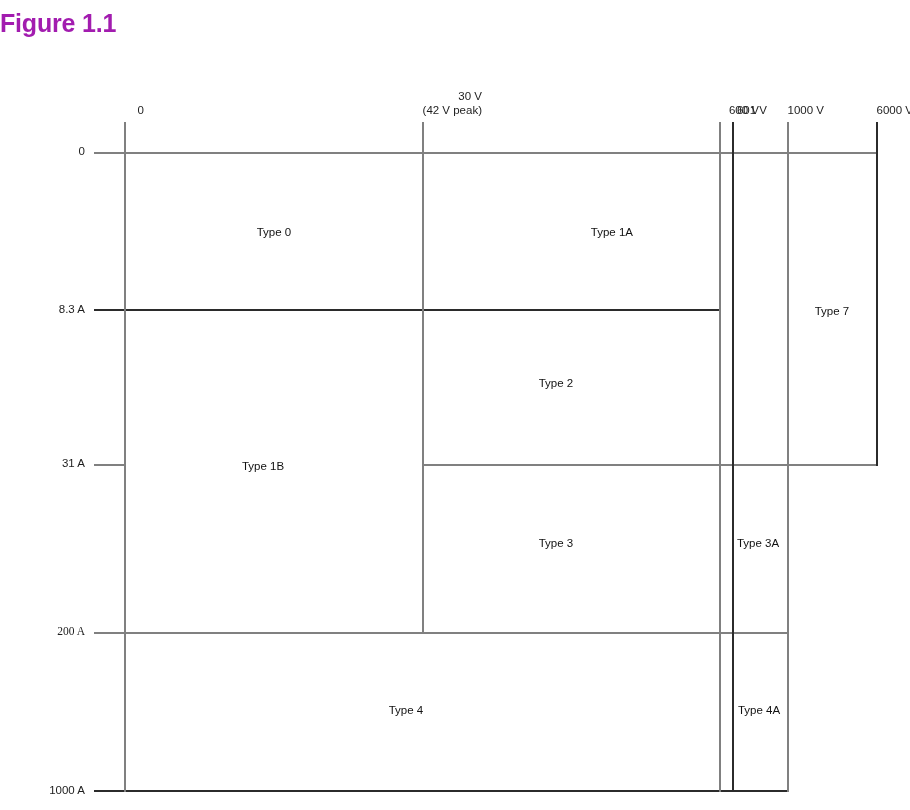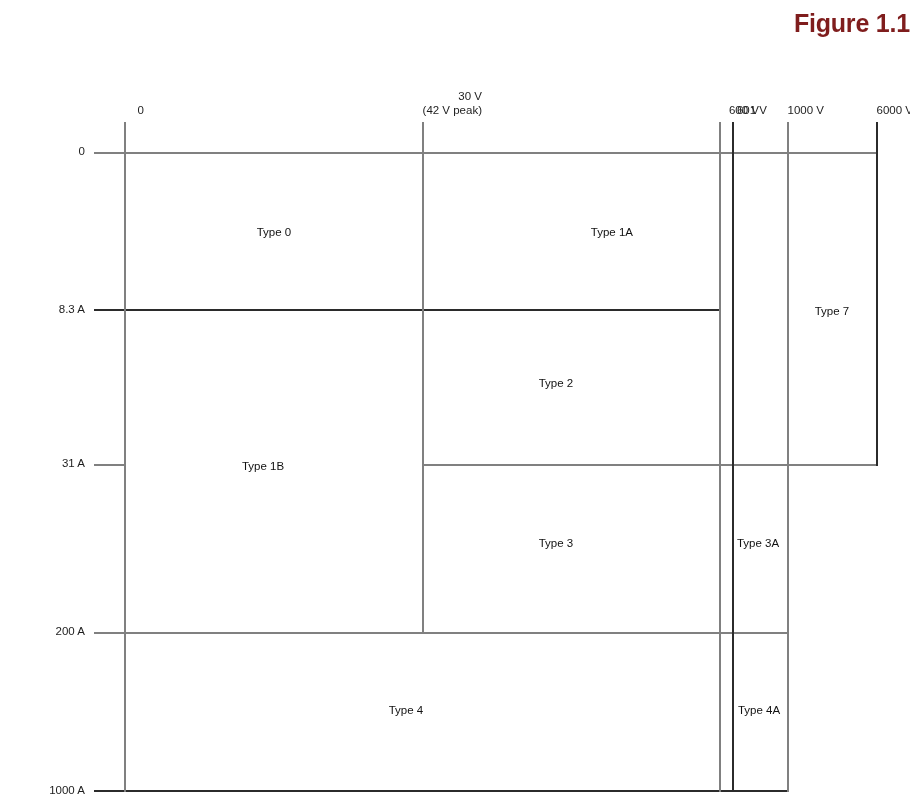--- a/index.html
+++ b/index.html
@@ -16,22 +16,22 @@
     width: 910px;
     height: 810px;
     background: #ffffff;
   }
 
   
   .title-block {
     position: absolute;
     left: 0; top: 8px;
     width: 910px;
-    text-align: right;
-    color: #7f1d1d;
+    text-align: left;
+    color: #a21caf;
   }
   .title-line {
     font-size: 25px;
     font-weight: bold;
     line-height: 30px;
     letter-spacing: -0.2px;
   }
 
   
   #plot {
@@ -92,21 +92,21 @@
     <div class="xlabel" style="left:362px; top:104px; width:120px;">(42 V peak)</div>
 
     <div class="xlabel" style="left:679px; top:104px; width:80px;">600 V</div>
     <div class="xlabel" style="left:697px; top:104px; width:70px;">601 V</div>
     <div class="xlabel" style="left:750px; top:104px; width:74px;">1000 V</div>
     <div class="xlabel" style="left:839px; top:104px; width:74px;">6000 V</div>
 
     <div class="ylabel" style="left:10px; top:145px; width:75px;">0</div>
     <div class="ylabel" style="left:10px; top:303px; width:75px;">8.3 A</div>
     <div class="ylabel" style="left:10px; top:457px; width:75px;">31 A</div>
-    <div class="ylabel" style="left:10px; top:625px; width:75px;">200 A</div>
+    <div class="ylabel" style="left:10px; top:625px; width:75px;font-family:Liberation Serif, serif;">200 A</div>
     <div class="ylabel" style="left:10px; top:784px; width:75px;">1000 A</div>
 
     <div class="hline" style="left:94px; top:152px; width:30px; height:2px;"></div>
     <div class="hline bold" style="left:94px; top:309px; width:30px; height:2px;"></div>
     <div class="hline" style="left:94px; top:464px; width:30px; height:2px;"></div>
     <div class="hline" style="left:94px; top:632px; width:30px; height:2px;"></div>
     <div class="hline bold" style="left:94px; top:790px; width:30px; height:2px;"></div>
 
     <div class="vline" style="left:124px; top:122px; width:2px; height:30px;"></div>
     <div class="vline" style="left:422px; top:122px; width:2px; height:30px;"></div>

